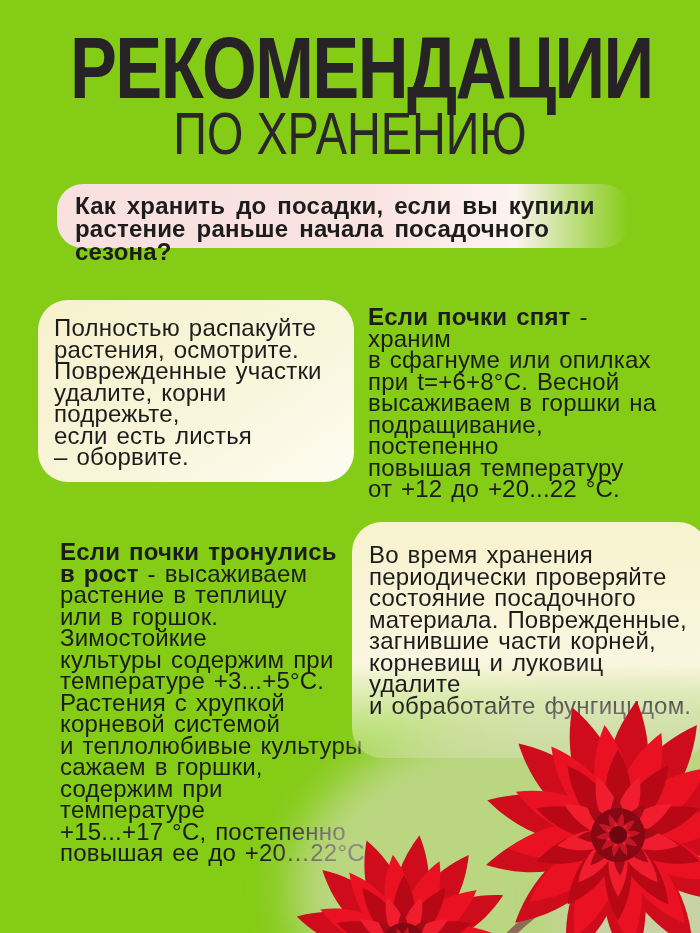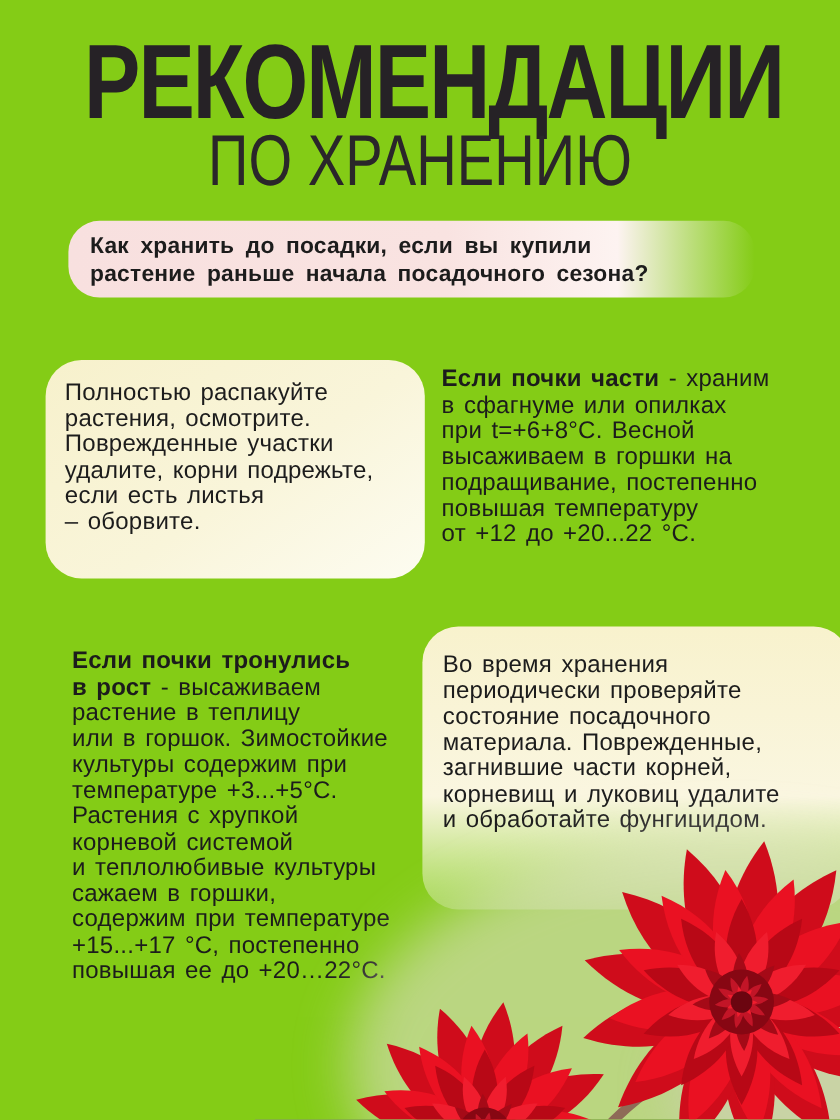--- a/index.html
+++ b/index.html
@@ -24,38 +24,38 @@
     white-space:nowrap;margin:0;
   }
   
   .question{
     position:absolute;left:57px;top:184px;width:572px;height:64px;
     border-radius:26px;
     background:linear-gradient(90deg,#f8e0df 0%,#f9e3e1 55%,#fdf3f1 80%,rgba(255,255,255,0) 100%);
   }
   .question p{
     margin:0;padding:10px 0 0 18px;
-    font-size:19px;font-weight:bold;line-height:23px;
+    font-size:24px;font-weight:bold;line-height:23px;
     word-spacing:4px;letter-spacing:.2px;white-space:pre-line;
   }
   
   .card{position:absolute;border-radius:30px;}
   .card-unpack{
     left:38px;top:300px;width:316px;height:182px;
     background:linear-gradient(145deg,#f7f1cc 0%,#f9f5da 55%,#fdfcf1 100%);
   }
   .card-check{
     left:352px;top:522px;width:356px;height:236px;
     background:linear-gradient(180deg,#f8f2cd 0%,#faf6e0 60%,rgba(253,252,244,.25) 100%);
   }
   .note{position:absolute;}
   .note-dormant{left:368px;top:306px;width:302px;}
   .note-growing{left:60px;top:541px;width:312px;}
   .body-text{
-    margin:0;font-size:20px;line-height:21.5px;
+    margin:0;font-size:24px;line-height:21.5px;
     letter-spacing:.2px;word-spacing:2px;white-space:pre-line;color:#1c1c1c;
   }
   .card-unpack .body-text{padding:17px 6px 0 16px;}
   .card-check  .body-text{padding:22px 6px 0 17px;}
   .body-text b{letter-spacing:.2px;}
   
   .flowers{position:absolute;right:0;bottom:0;width:420px;height:260px;}
   .flowers svg{overflow:visible;display:block;}
 </style>
 </head>
@@ -74,21 +74,21 @@
   <div class="card card-unpack">
       <p class="body-text">Полностью распакуйте
 растения, осмотрите.
 Поврежденные участки
 удалите, корни подрежьте,
 если есть листья
 – оборвите.</p>
     </div>
 
   <div class="note note-dormant">
-      <p class="body-text"><b>Если почки части</b><span> - храним
+      <p class="body-text"><b>Если почки спят</b><span> - храним
 в сфагнуме или опилках
 при t=+6+8°С. Весной
 высаживаем в горшки на
 подращивание, постепенно
 повышая температуру
 от +12 до +20...22 °С.</span></p>
     </div>
 
   <div class="note note-growing">
       <p class="body-text"><b>Если почки тронулись

